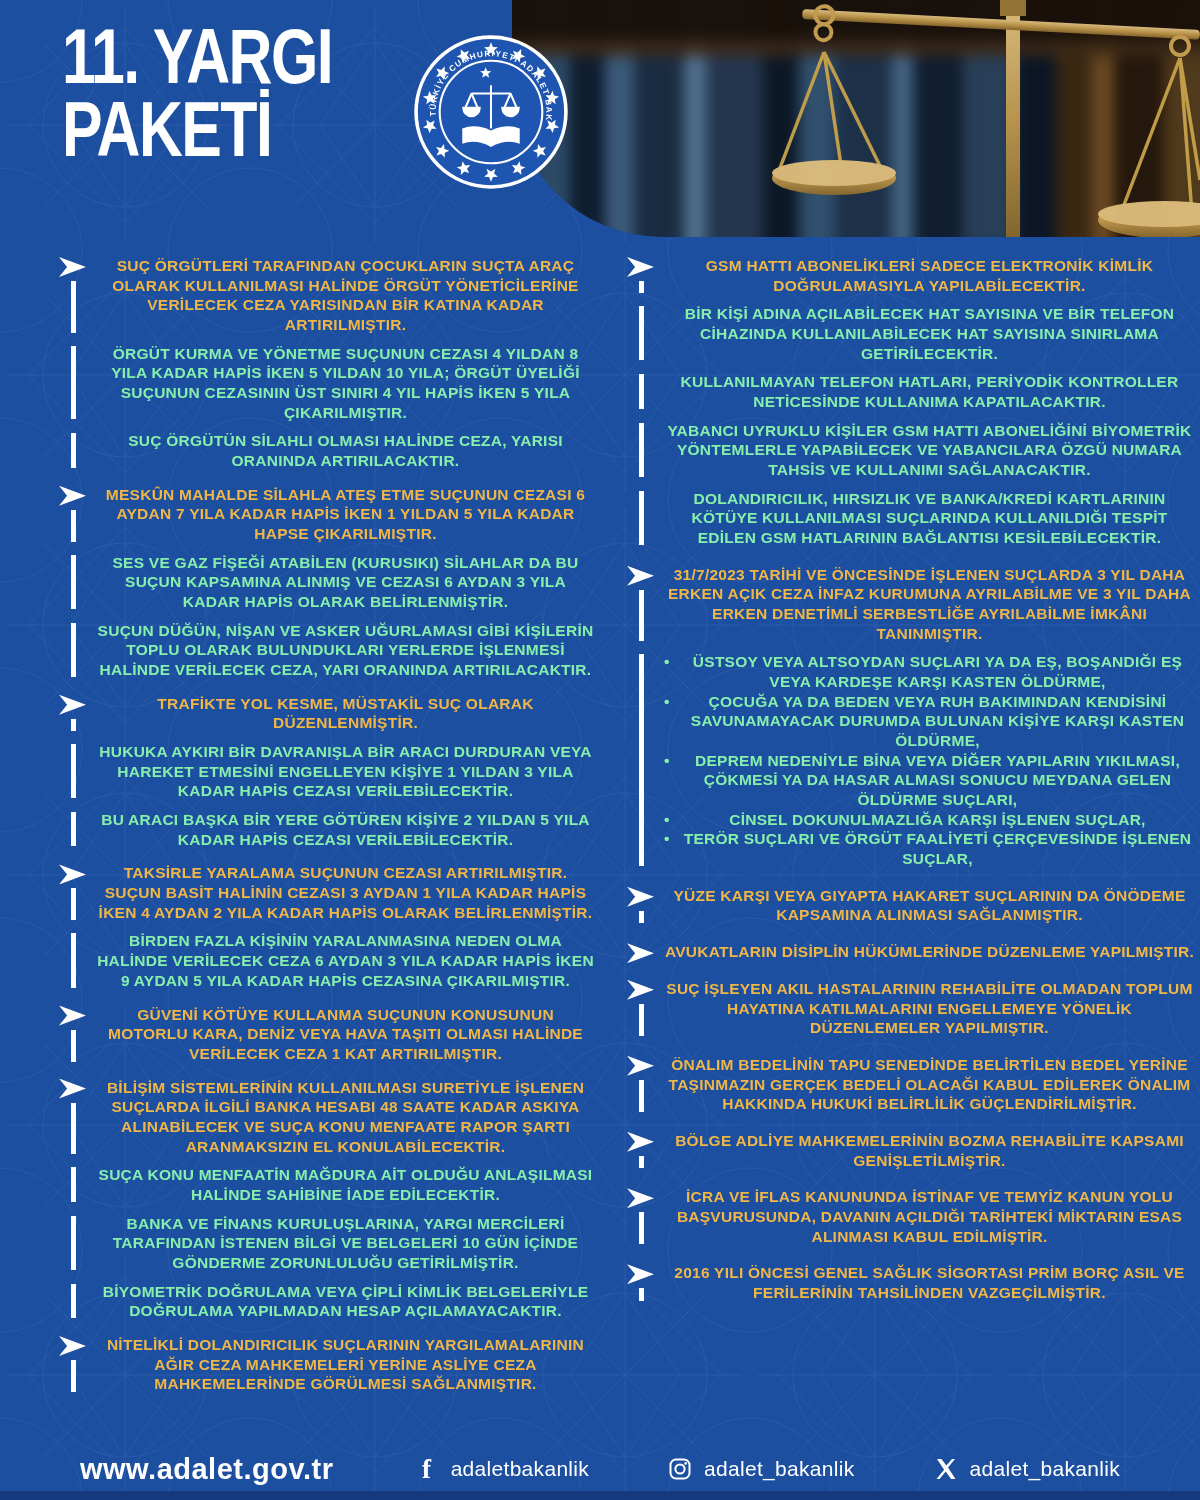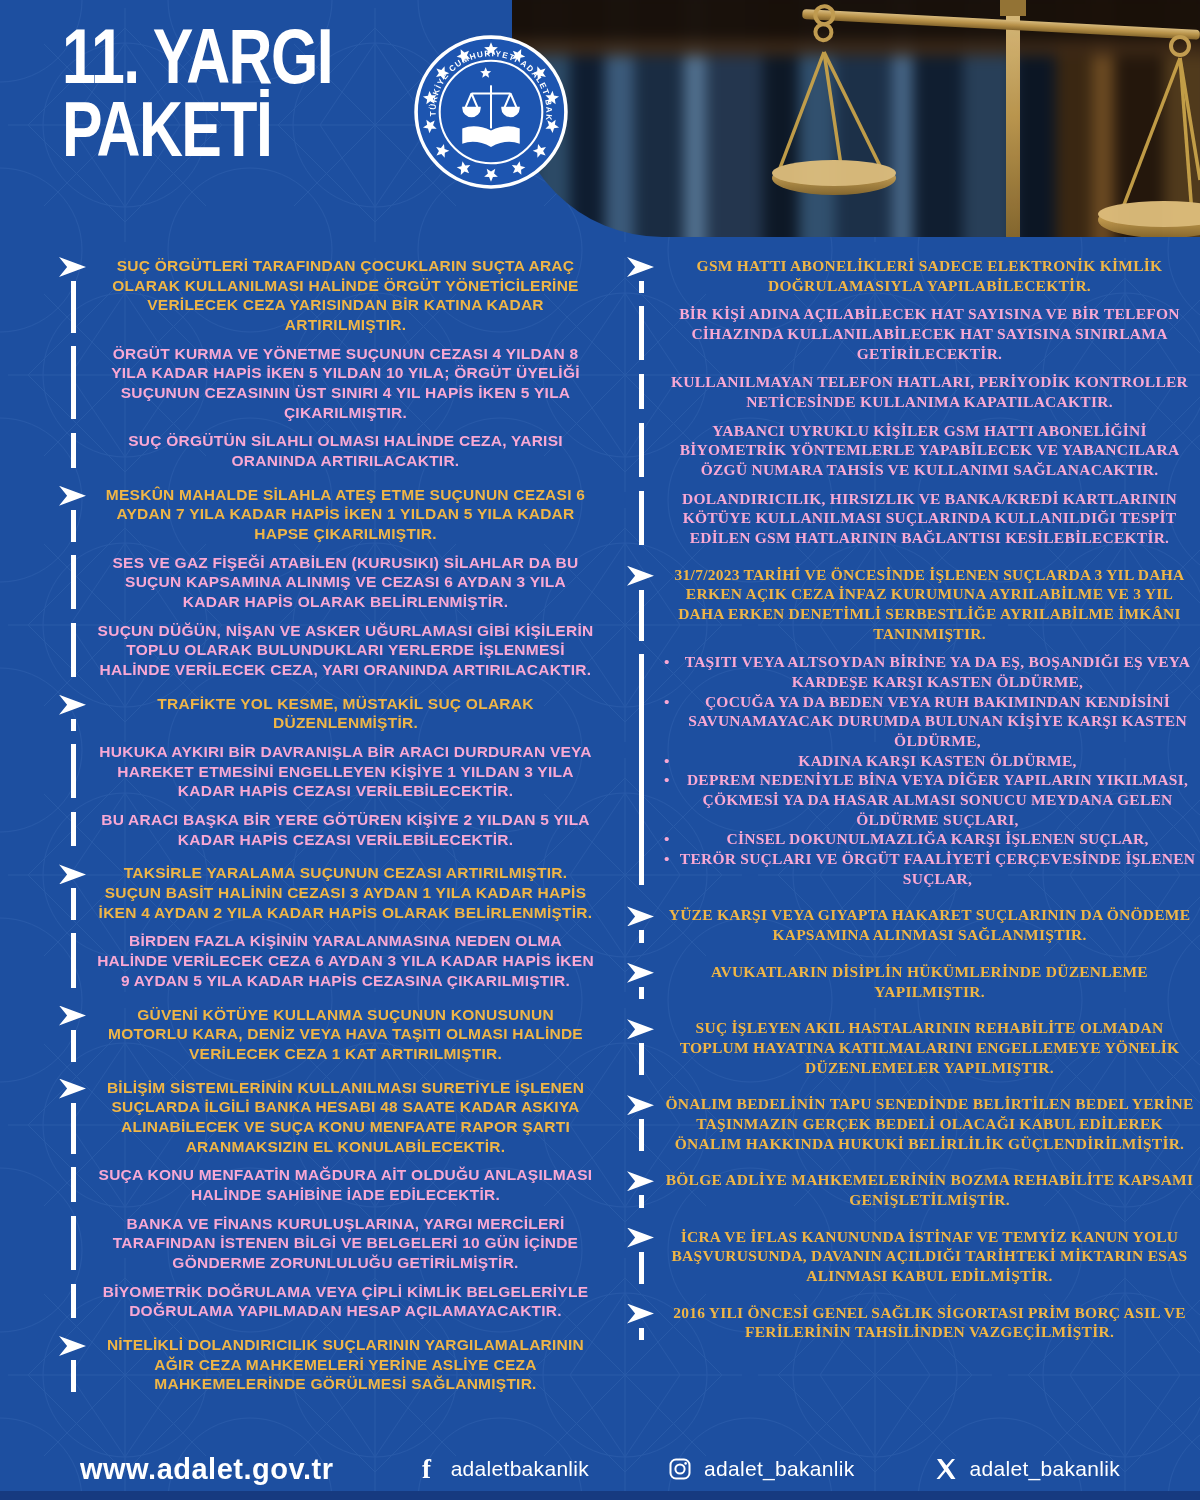--- a/index.html
+++ b/index.html
@@ -32,32 +32,32 @@
         #24170c 86% 93%, #503a1c 93% 100%);
     filter:blur(7px);
   }
   .scales-svg{position:absolute;inset:0;}
   .logo{position:absolute;left:413px;top:34px;width:156px;height:156px;}
   
   .columns{position:absolute;top:256px;left:62px;display:flex;gap:34px;}
   .col-left{width:534px;}
   .col-right{width:566px;}
   .section{margin-bottom:14px;text-align:center;}
-  .col-right .section{margin-bottom:17px;font-family:Liberation Serif, serif;}
+  .col-right .section{margin-bottom:17px;}
   .sec-head{
     position:relative;padding-left:33px;color:#f0b646;font-weight:bold;
     font-size:15.5px;line-height:1.27;letter-spacing:0.25px;
   }
   .arrow{
     position:absolute;left:-3px;top:1px;width:27px;height:20px;background:#ffffff;
     clip-path:polygon(0 0,100% 50%,0 100%,30% 50%);
   }
   .head-bar{position:absolute;left:9px;top:25px;bottom:2px;width:5px;background:#ffffff;}
   .para{
-    position:relative;padding-left:33px;margin-top:9px;color:#f9a8d4;font-weight:bold;
+    position:relative;padding-left:33px;margin-top:9px;color:#86efac;font-weight:bold;
     font-size:15.5px;line-height:1.27;letter-spacing:0.25px;
   }
   .para::before{content:"";position:absolute;left:9px;top:2px;bottom:3px;width:5px;background:#ffffff;}
   .bullet-line{position:relative;padding-left:16px;}
   .bullet-line::before{content:"\2022";position:absolute;left:1px;}
   .closing-line{padding-left:0;}
   
   .footer{
     position:absolute;left:0;right:0;top:1438px;height:62px;
     display:flex;align-items:center;padding:0 80px;color:#ffffff;
@@ -220,23 +220,22 @@
         <div class="section">
           <div class="sec-head"><span class="arrow"></span><span class="head-bar"></span><span>GSM HATTI ABONELİKLERİ SADECE ELEKTRONİK KİMLİK DOĞRULAMASIYLA YAPILABİLECEKTİR.</span></div>
           <div class="para">BİR KİŞİ ADINA AÇILABİLECEK HAT SAYISINA VE BİR TELEFON CİHAZINDA KULLANILABİLECEK HAT SAYISINA SINIRLAMA GETİRİLECEKTİR.</div>
           <div class="para">KULLANILMAYAN TELEFON HATLARI, PERİYODİK KONTROLLER NETİCESİNDE KULLANIMA KAPATILACAKTIR.</div>
           <div class="para">YABANCI UYRUKLU KİŞİLER GSM HATTI ABONELİĞİNİ BİYOMETRİK YÖNTEMLERLE YAPABİLECEK VE YABANCILARA ÖZGÜ NUMARA TAHSİS VE KULLANIMI SAĞLANACAKTIR.</div>
           <div class="para">DOLANDIRICILIK, HIRSIZLIK VE BANKA/KREDİ KARTLARININ KÖTÜYE KULLANILMASI SUÇLARINDA KULLANILDIĞI TESPİT EDİLEN GSM HATLARININ BAĞLANTISI KESİLEBİLECEKTİR.</div>
         </div>
         <div class="section">
           <div class="sec-head"><span class="arrow"></span><span class="head-bar"></span><span>31/7/2023 TARİHİ VE ÖNCESİNDE İŞLENEN SUÇLARDA 3 YIL DAHA ERKEN AÇIK CEZA İNFAZ KURUMUNA AYRILABİLME VE 3 YIL DAHA ERKEN DENETİMLİ SERBESTLİĞE AYRILABİLME İMKÂNI TANINMIŞTIR.</span></div>
           <div class="para">
-            <div class="bullet-line">TAŞITI VEYA ALTSOYDAN BİRİNE YA DA EŞ, BOŞANDIĞI EŞ VEYA KARDEŞE KARŞI KASTEN ÖLDÜRME,</div>
+            <div class="bullet-line">ÜSTSOY VEYA ALTSOYDAN SUÇLARI YA DA EŞ, BOŞANDIĞI EŞ VEYA KARDEŞE KARŞI KASTEN ÖLDÜRME,</div>
             <div class="bullet-line">ÇOCUĞA YA DA BEDEN VEYA RUH BAKIMINDAN KENDİSİNİ SAVUNAMAYACAK DURUMDA BULUNAN KİŞİYE KARŞI KASTEN ÖLDÜRME,</div>
-            <div class="bullet-line">KADINA KARŞI KASTEN ÖLDÜRME,</div>
             <div class="bullet-line">DEPREM NEDENİYLE BİNA VEYA DİĞER YAPILARIN YIKILMASI, ÇÖKMESİ YA DA HASAR ALMASI SONUCU MEYDANA GELEN ÖLDÜRME SUÇLARI,</div>
             <div class="bullet-line">CİNSEL DOKUNULMAZLIĞA KARŞI İŞLENEN SUÇLAR,</div>
             <div class="bullet-line">TERÖR SUÇLARI VE ÖRGÜT FAALİYETİ ÇERÇEVESİNDE İŞLENEN SUÇLAR,</div>
           </div>
         </div>
         <div class="section">
           <div class="sec-head"><span class="arrow"></span><span class="head-bar"></span><span>YÜZE KARŞI VEYA GIYAPTA HAKARET SUÇLARININ DA ÖNÖDEME KAPSAMINA ALINMASI SAĞLANMIŞTIR.</span></div>
         </div>
         <div class="section">
           <div class="sec-head"><span class="arrow"></span><span class="head-bar"></span><span>AVUKATLARIN DİSİPLİN HÜKÜMLERİNDE DÜZENLEME YAPILMIŞTIR.</span></div>

